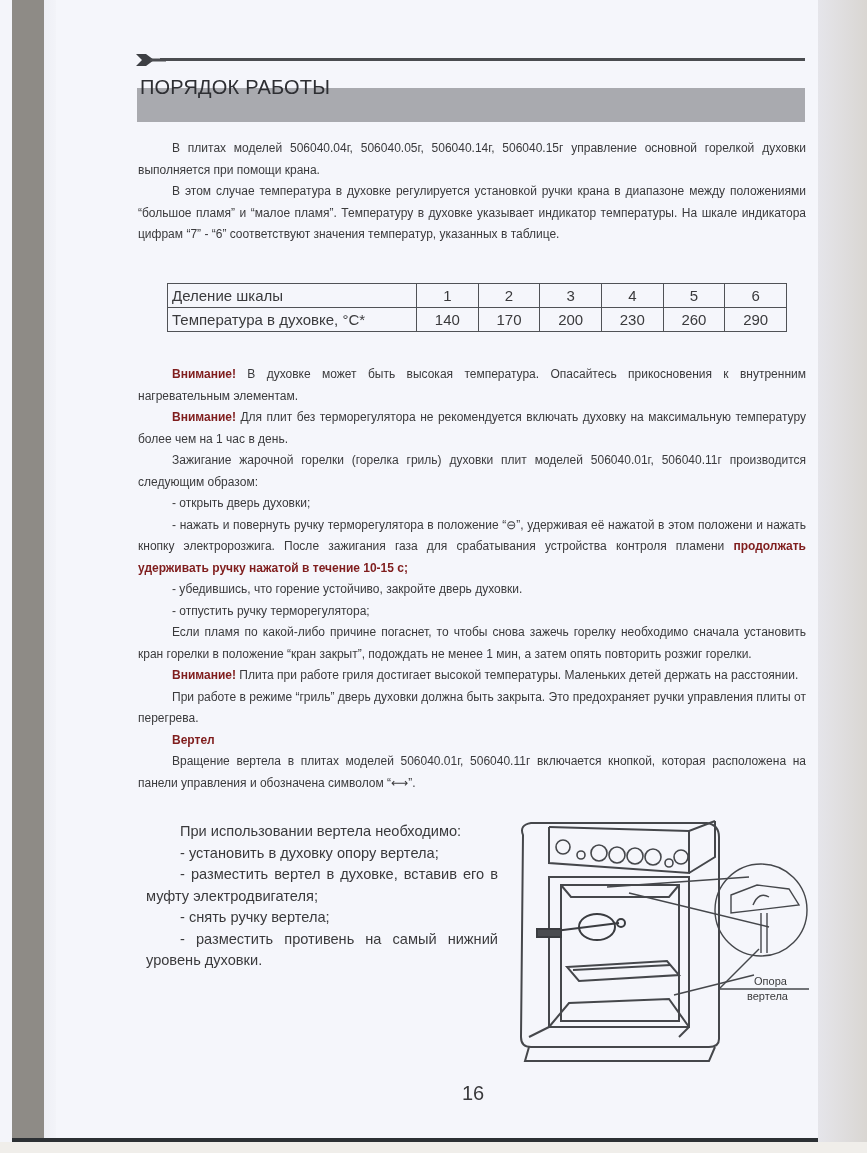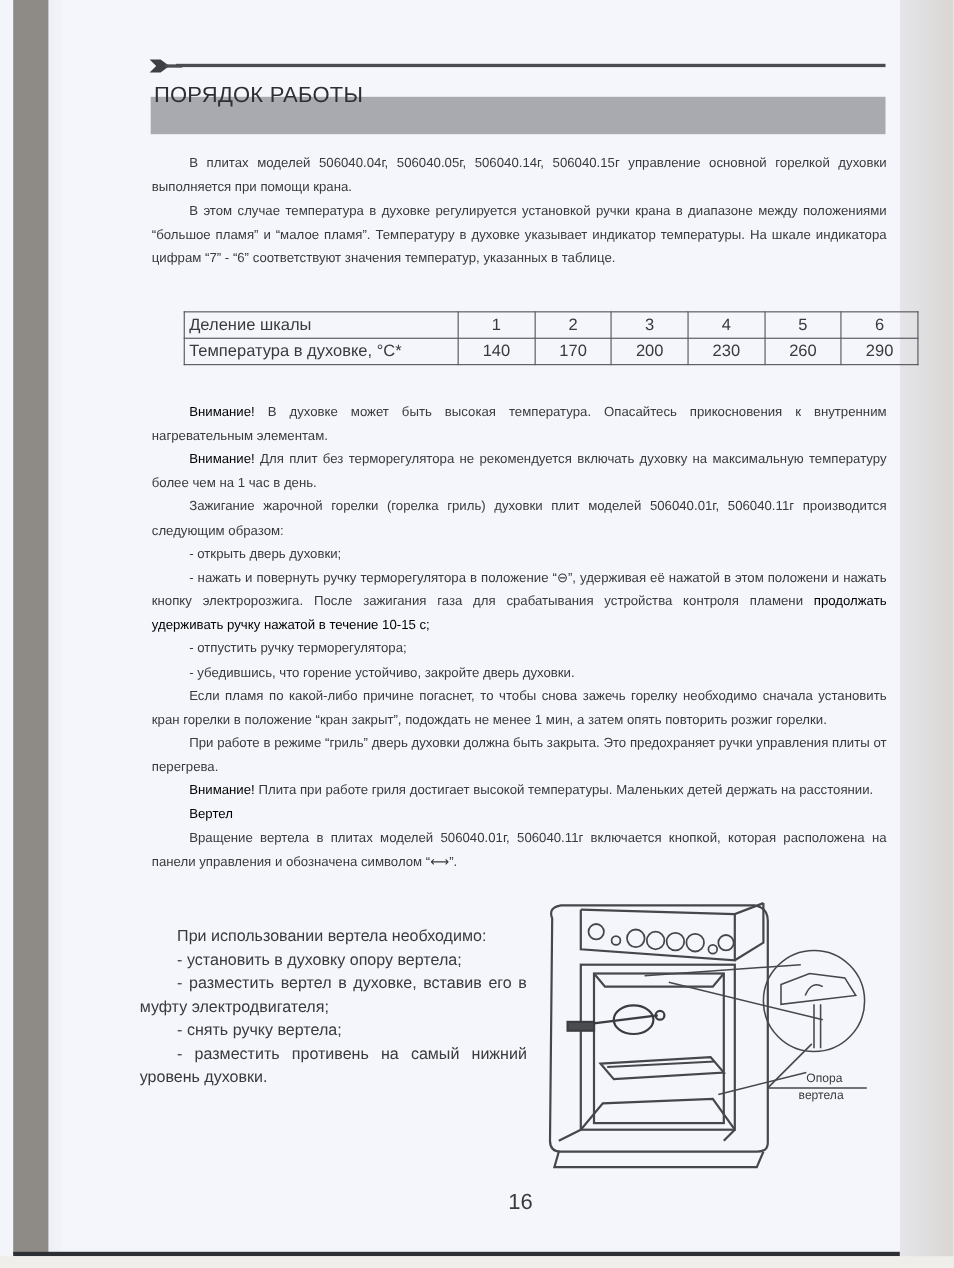--- a/index.html
+++ b/index.html
@@ -46,36 +46,36 @@
     background: #a9aaaf;
   }
   .section-title {
     position: absolute; left: 140px; top: 76px;
     font-size: 20px; font-weight: normal; color: #2e2f33; letter-spacing: 0.2px;
   }
 
   .text { position: absolute; left: 138px; width: 668px; font-size: 12px; line-height: 21.5px; }
   .text p { margin: 0; text-align: justify; text-align-last: left; }
   .ind { text-indent: 34px; }
-  .b { font-weight: normal; color: #000000; }
+  .b { font-weight: bold; color: #7f1d1d; }
 
   table.scale {
-    position: absolute; left: 167px; top: 283px; width: 668px;
+    position: absolute; left: 167px; top: 283px; width: 620px;
     border-collapse: collapse; font-size: 15px; color: #3a3a3c;
   }
   table.scale td {
     border: 1.5px solid #505256; padding: 1px 4px; height: 21px; text-align: center;
   }
   table.scale td.lbl { text-align: left; width: 240px; }
   table.scale td.note { text-align: left; padding: 2px 4px; }
 
-  .col2 { position: absolute; left: 127px; width: 352px; font-size: 14.6px; line-height: 21.5px; margin-top: 20px; }
+  .col2 { position: absolute; left: 146px; width: 352px; font-size: 14.6px; line-height: 21.5px; }
   .col2 p { margin: 0; text-align: justify; text-align-last: left; }
 
-  .figure { position: absolute; left: 488px; top: 815px; width: 310px; height: 255px; }
+  .figure { position: absolute; left: 509px; top: 815px; width: 310px; height: 255px; }
   .fig-label { position: absolute; font-size: 11px; color: #3a3a3c; }
 
   .page-number {
     position: absolute; left: 462px; top: 1082px; font-size: 20px; color: #3a3a3c;
   }
 </style>
 </head>
 <body>
 
 <div class="binding-left"></div>
@@ -121,25 +121,25 @@
   </tr>
 </tbody>
   </table>
 
 <div class="text" style="top:364px;">
   <p class="ind"><span class="b">Внимание!</span><span> В духовке может быть высокая температура. Опасайтесь прикосновения к внутренним нагревательным элементам.</span></p>
   <p class="ind"><span class="b">Внимание!</span><span> Для плит без терморегулятора не рекомендуется включать духовку на максимальную температуру более чем на 1 час в день.</span></p>
   <p class="ind">Зажигание жарочной горелки (горелка гриль) духовки плит моделей 506040.01г, 506040.11г  производится следующим образом:</p>
   <p class="ind">- открыть дверь духовки;</p>
   <p class="ind"><span>- нажать и повернуть ручку терморегулятора в положение “</span><span>⊖</span><span>”, удерживая её нажатой в этом положени и нажать кнопку электророзжига. После зажигания газа для срабатывания устройства контроля пламени </span><span class="b">продолжать удерживать ручку нажатой в течение 10-15 с;</span></p>
+  <p class="ind">- убедившись, что горение устойчиво, закройте дверь духовки.</p>
   <p class="ind">- отпустить ручку терморегулятора;</p>
-  <p class="ind">- убедившись, что горение устойчиво, закройте дверь духовки.</p>
   <p class="ind">Если пламя по какой-либо причине погаснет, то чтобы снова зажечь горелку необходимо сначала установить кран горелки в положение “кран закрыт”, подождать не менее 1 мин, а затем опять повторить розжиг  горелки.</p>
+  <p class="ind"><span class="b">Внимание!</span><span> Плита при работе гриля достигает высокой температуры. Маленьких детей держать на расстоянии.</span></p>
   <p class="ind">При работе в режиме “гриль” дверь духовки должна быть закрыта. Это предохраняет ручки управления плиты от перегрева.</p>
-  <p class="ind"><span class="b">Внимание!</span><span> Плита при работе гриля достигает высокой температуры. Маленьких детей держать на расстоянии.</span></p>
   <p class="ind b">Вертел</p>
   <p class="ind">Вращение вертела в плитах моделей 506040.01г, 506040.11г включается кнопкой, которая расположена на панели управления и обозначена  символом “⟷”.</p>
 </div>
 
 <div class="col2" style="top:821px;">
   <p class="ind">При использовании вертела необходимо:</p>
   <p class="ind">- установить  в  духовку опору вертела;</p>
   <p class="ind">- разместить вертел в духовке, вставив его в муфту электродвигателя;</p>
   <p class="ind">- снять ручку вертела;</p>
   <p class="ind">-  разместить  противень  на  самый нижний уровень духовки.</p>

